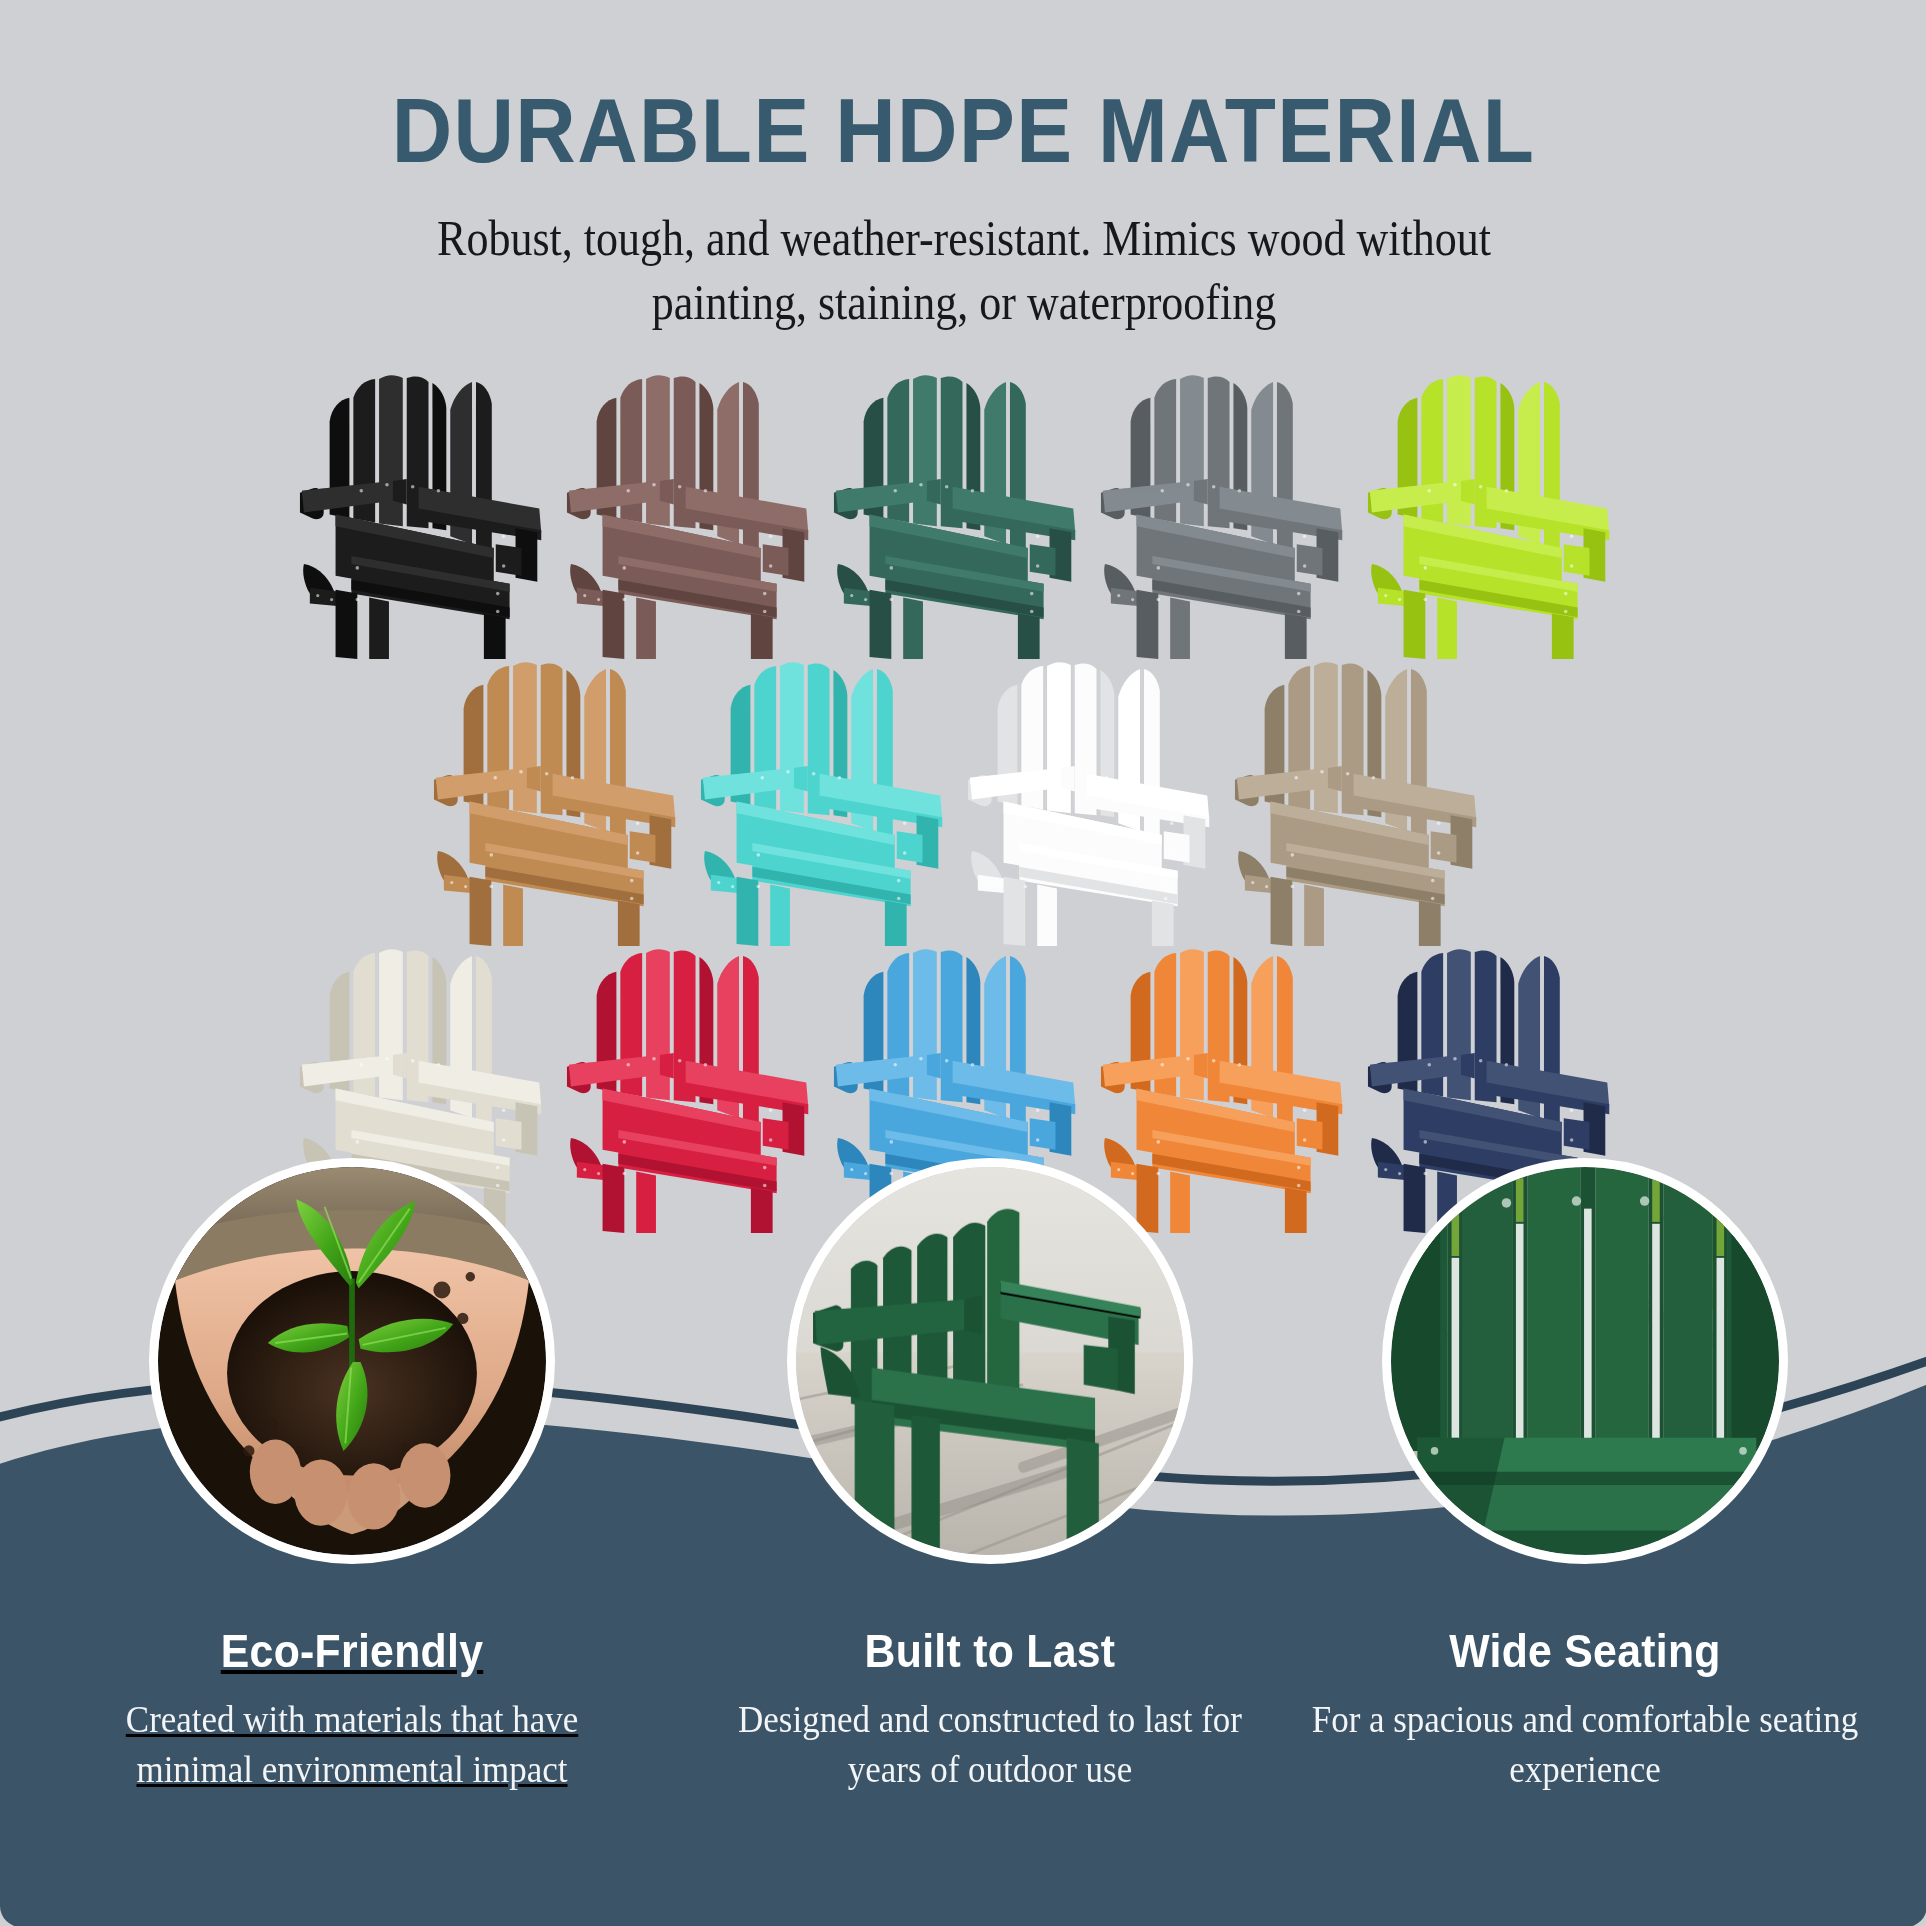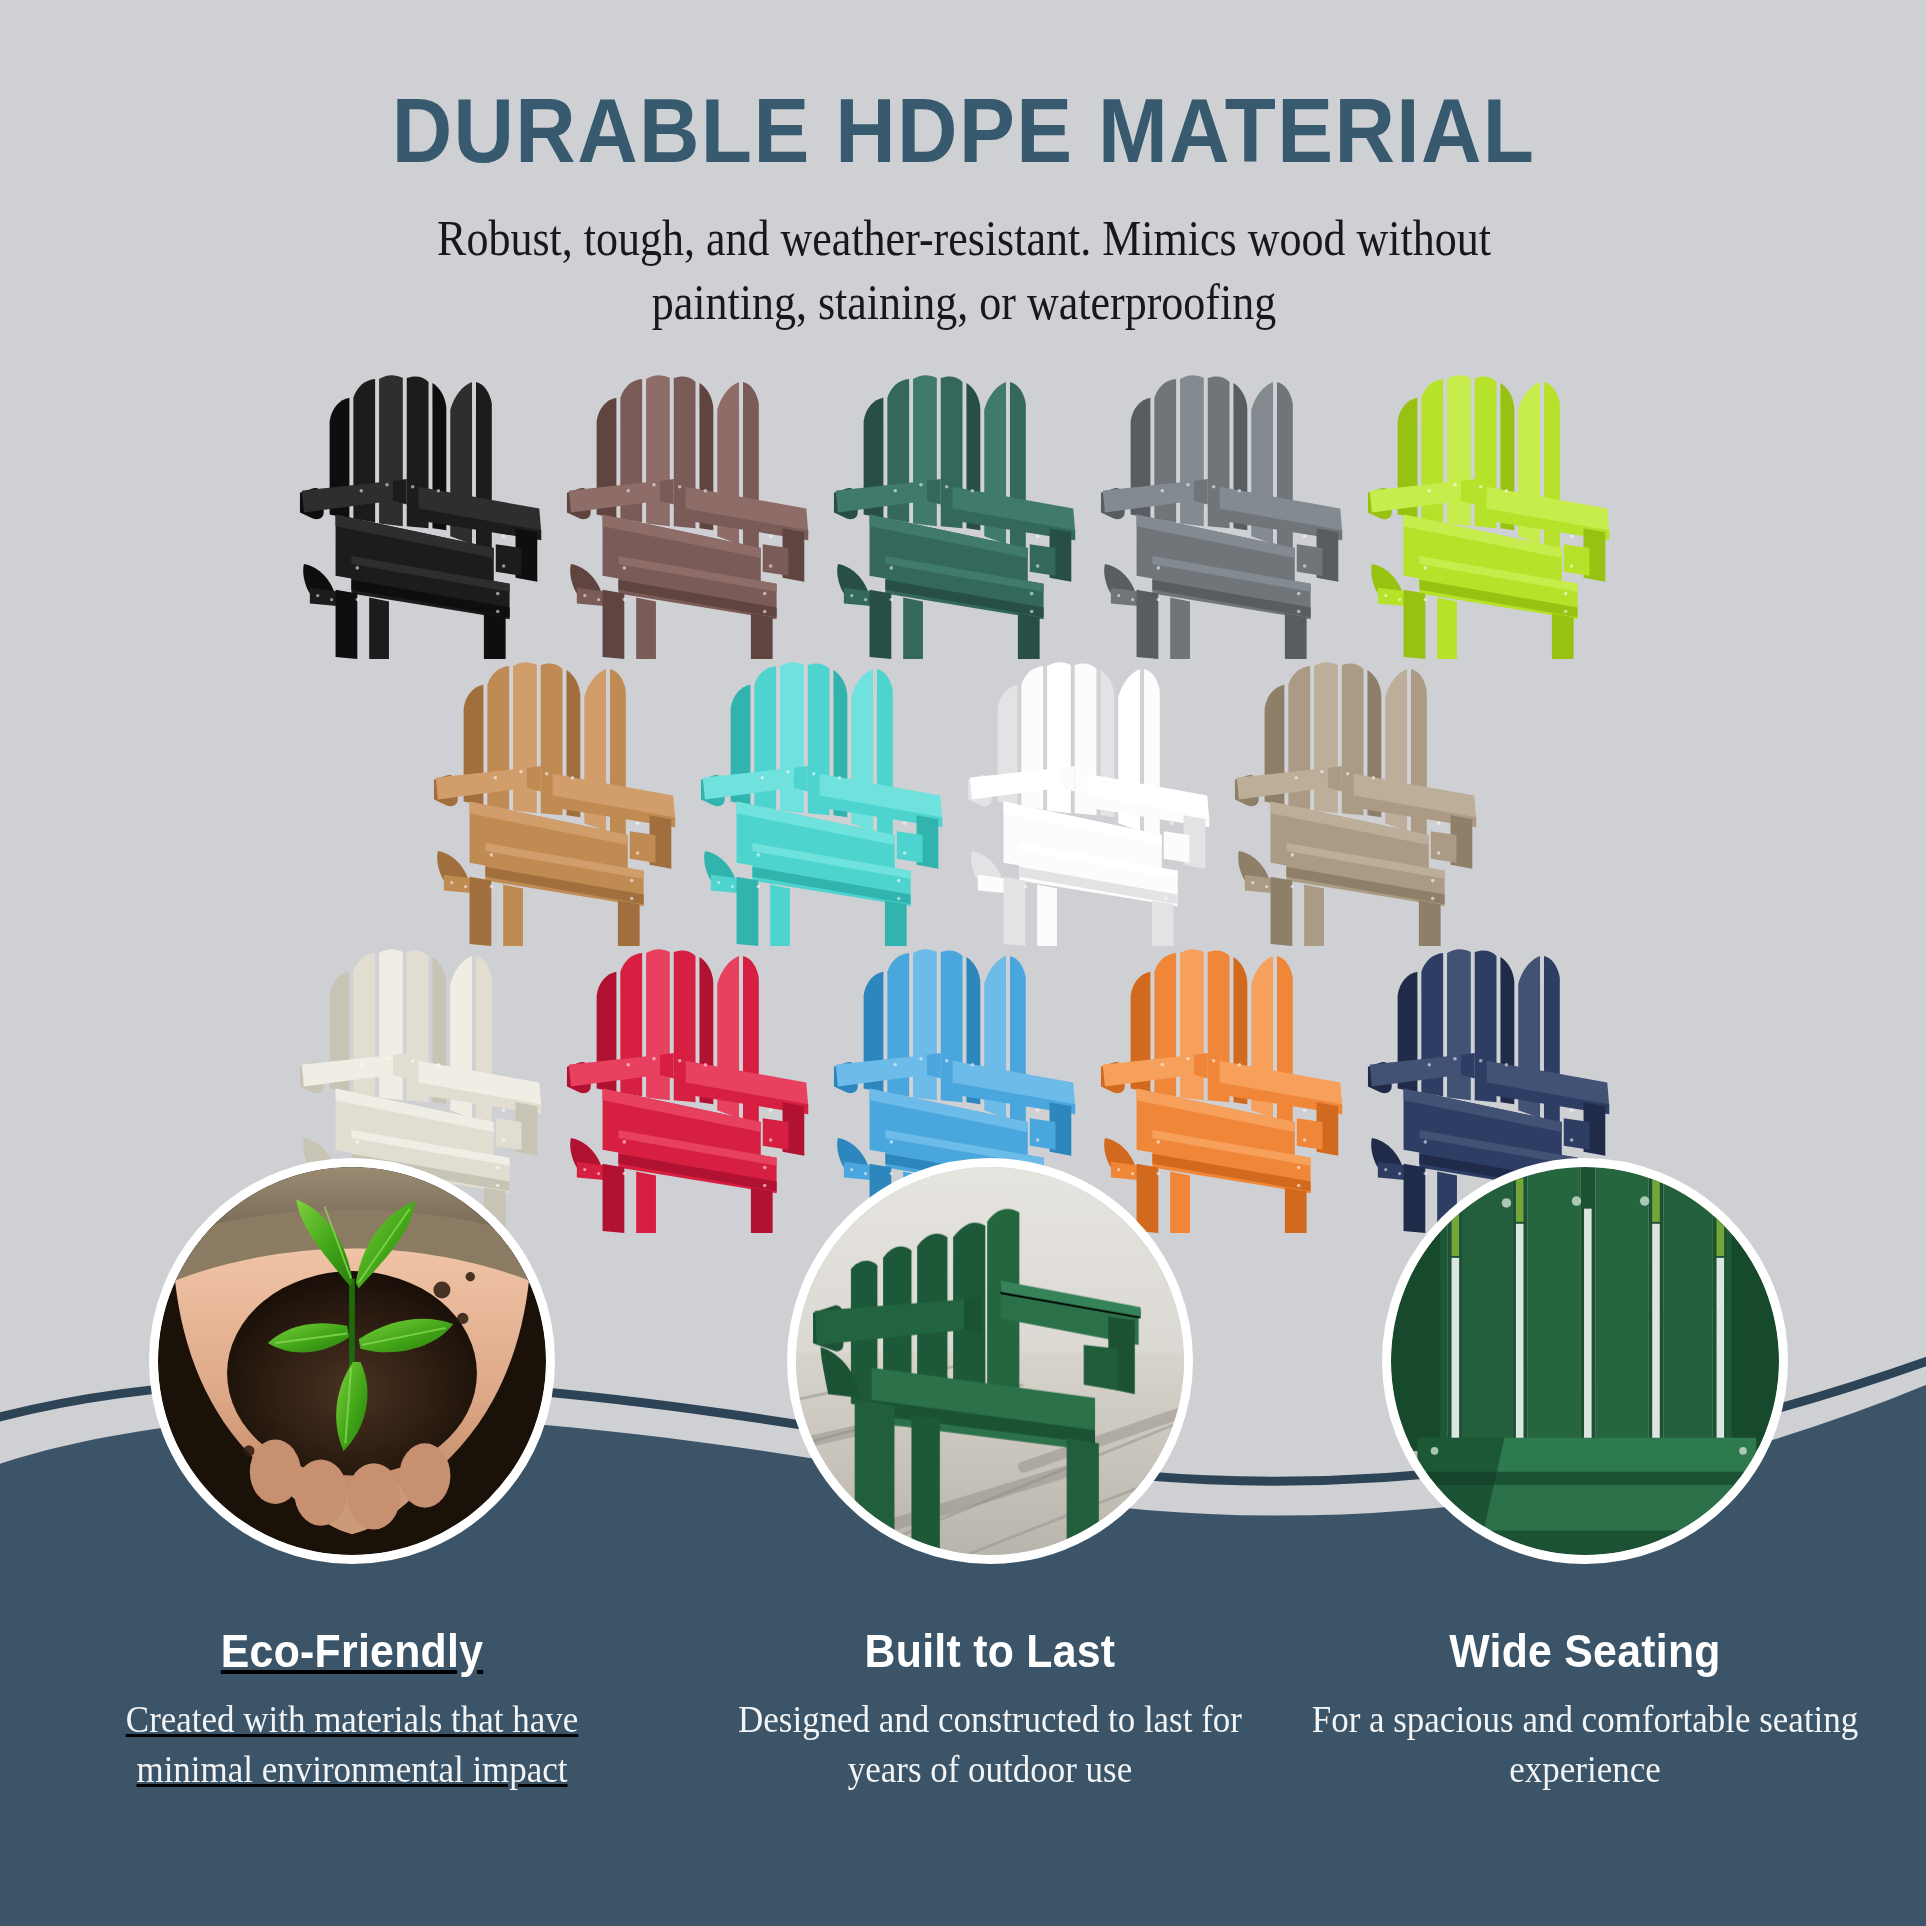--- a/index.html
+++ b/index.html
@@ -3,21 +3,21 @@
 <meta charset="utf-8">
 <style>
   html,body{margin:0;padding:0;}
   body{
     width:1927px;height:1927px;
     background:#cfd0d4;
     font-family:"Liberation Sans",sans-serif;
     overflow:hidden;
     position:relative;
   }
-  #stage{position:absolute;inset:0;width:1927px;height:1927px;overflow:hidden;}
+  #stage{position:absolute;inset:0;width:1927px;height:1927px;overflow:hidden;border-radius:21px;}
 
   
   .hdr{position:absolute;left:0;right:0;top:85px;text-align:center;}
   .hdr-title{
     font-family:"Liberation Sans",sans-serif;
     font-weight:700;
     font-size:91px;
     letter-spacing:1.5px;
     line-height:1.0;
     color:#375a6e;

